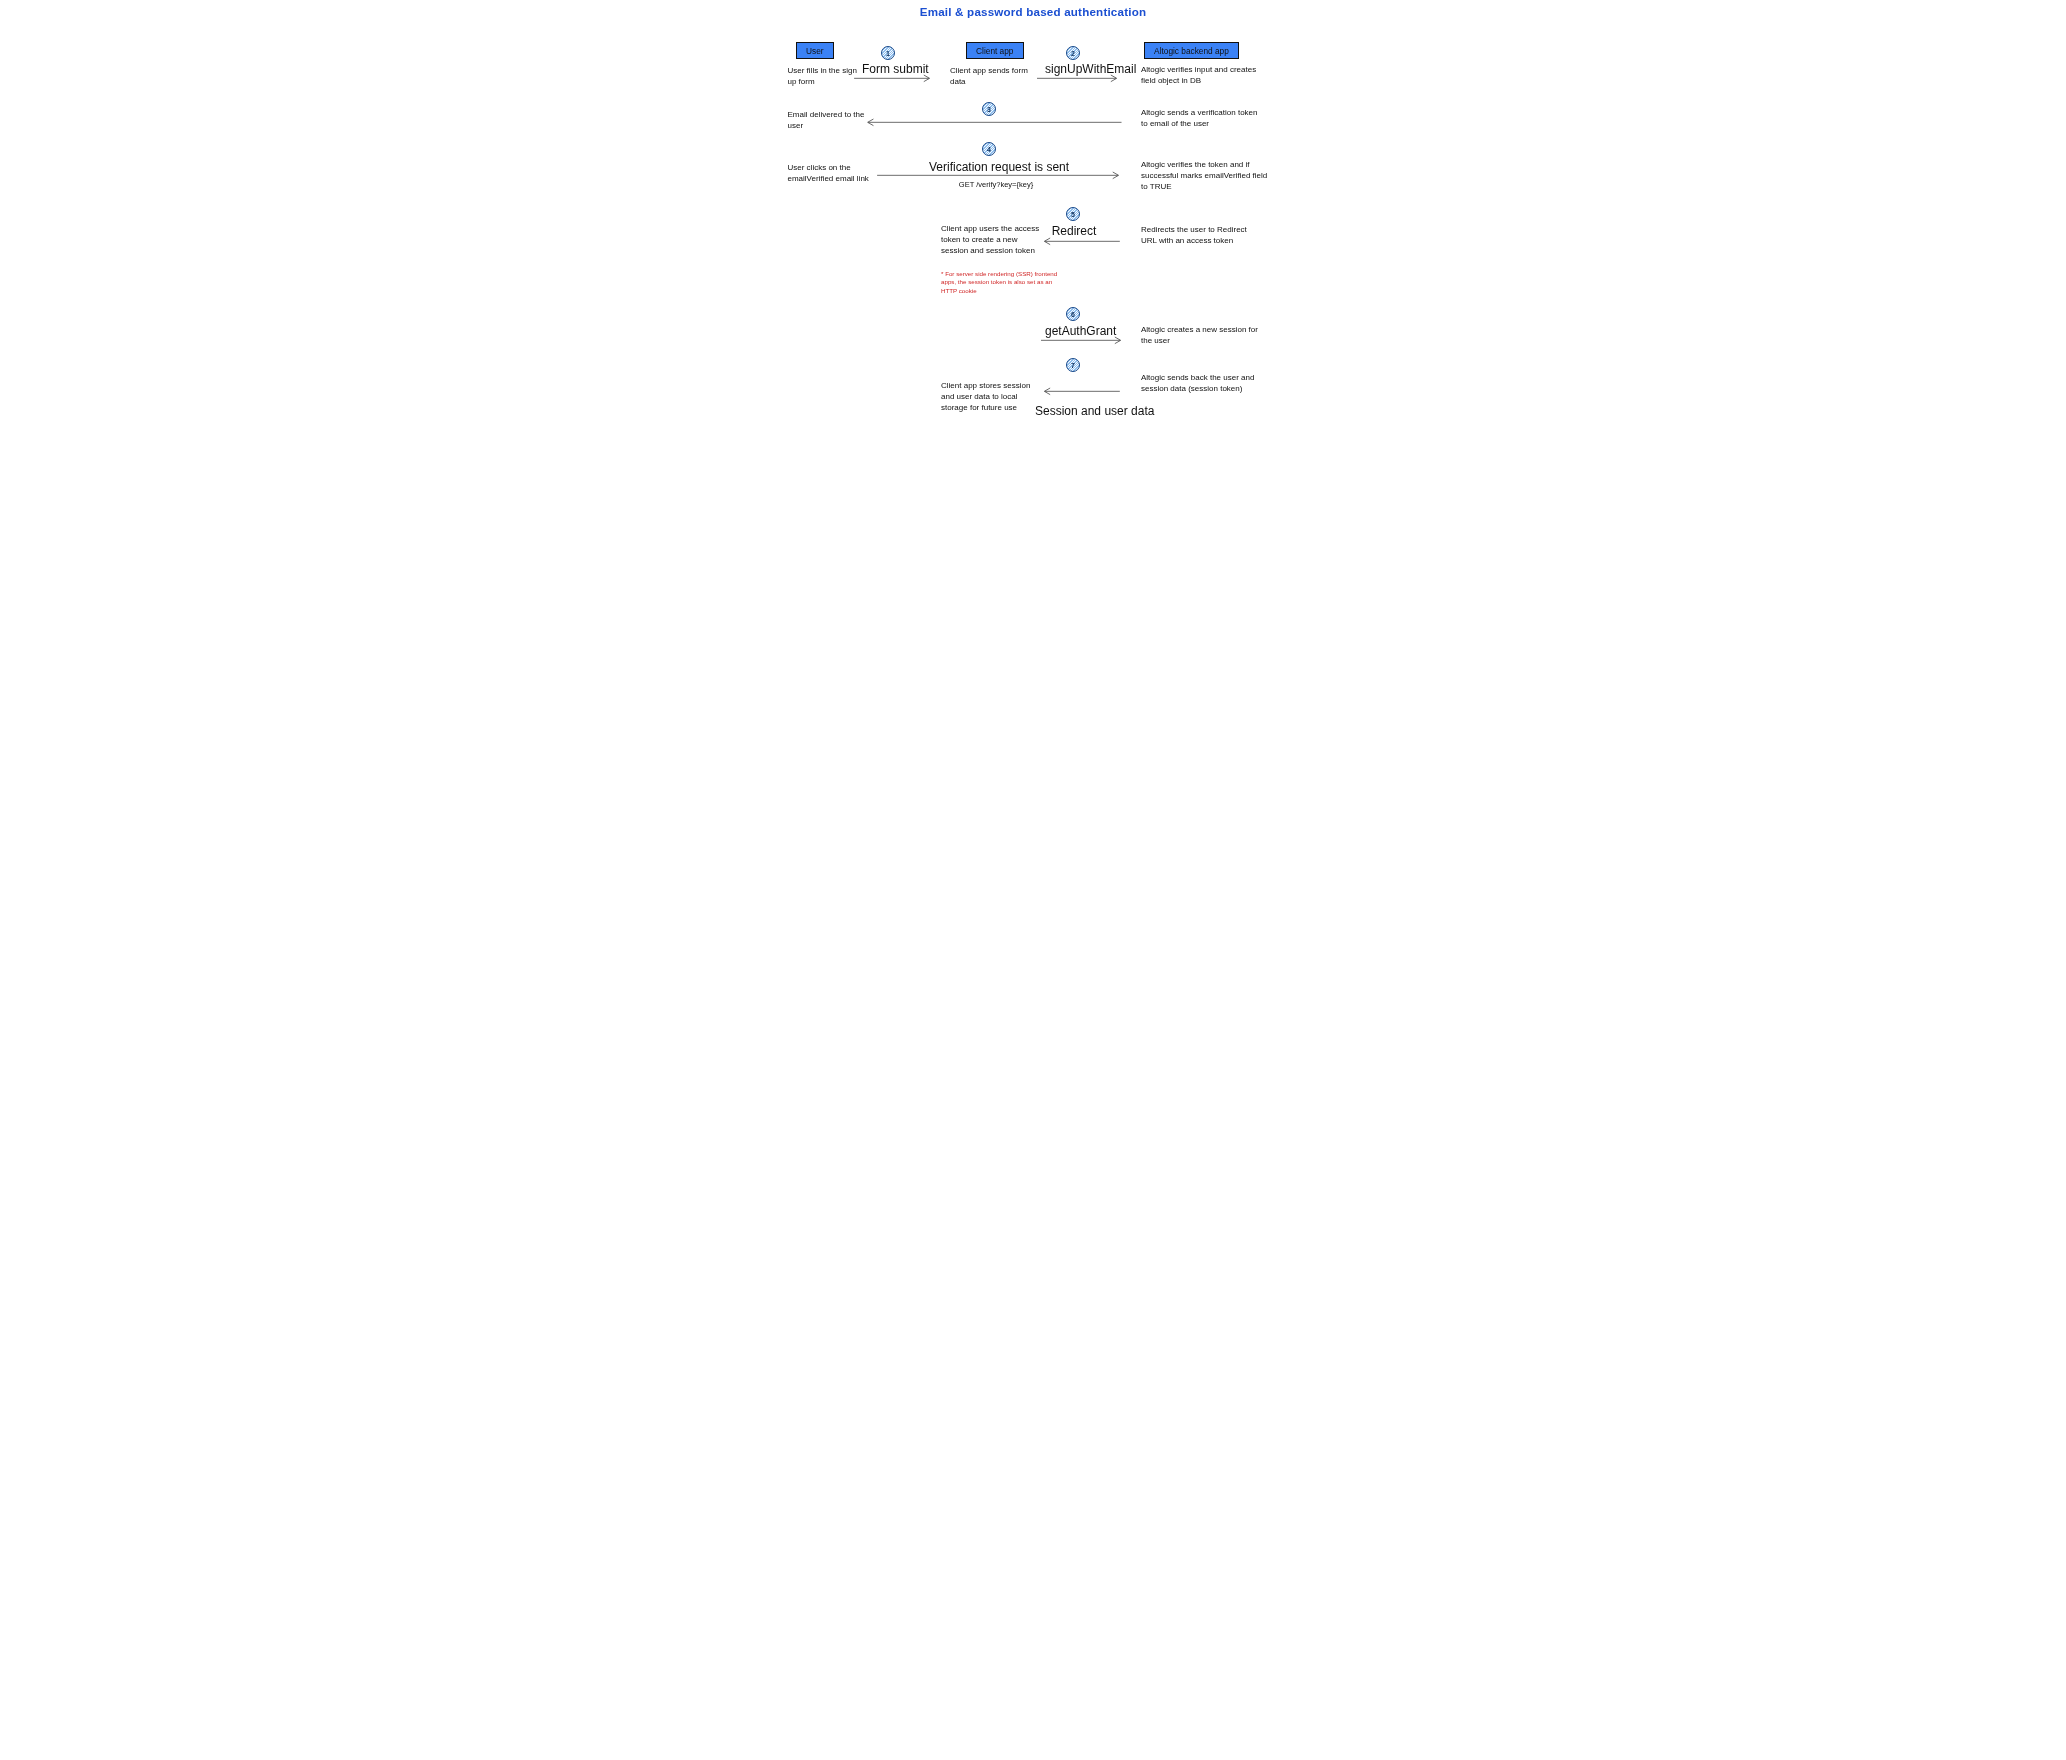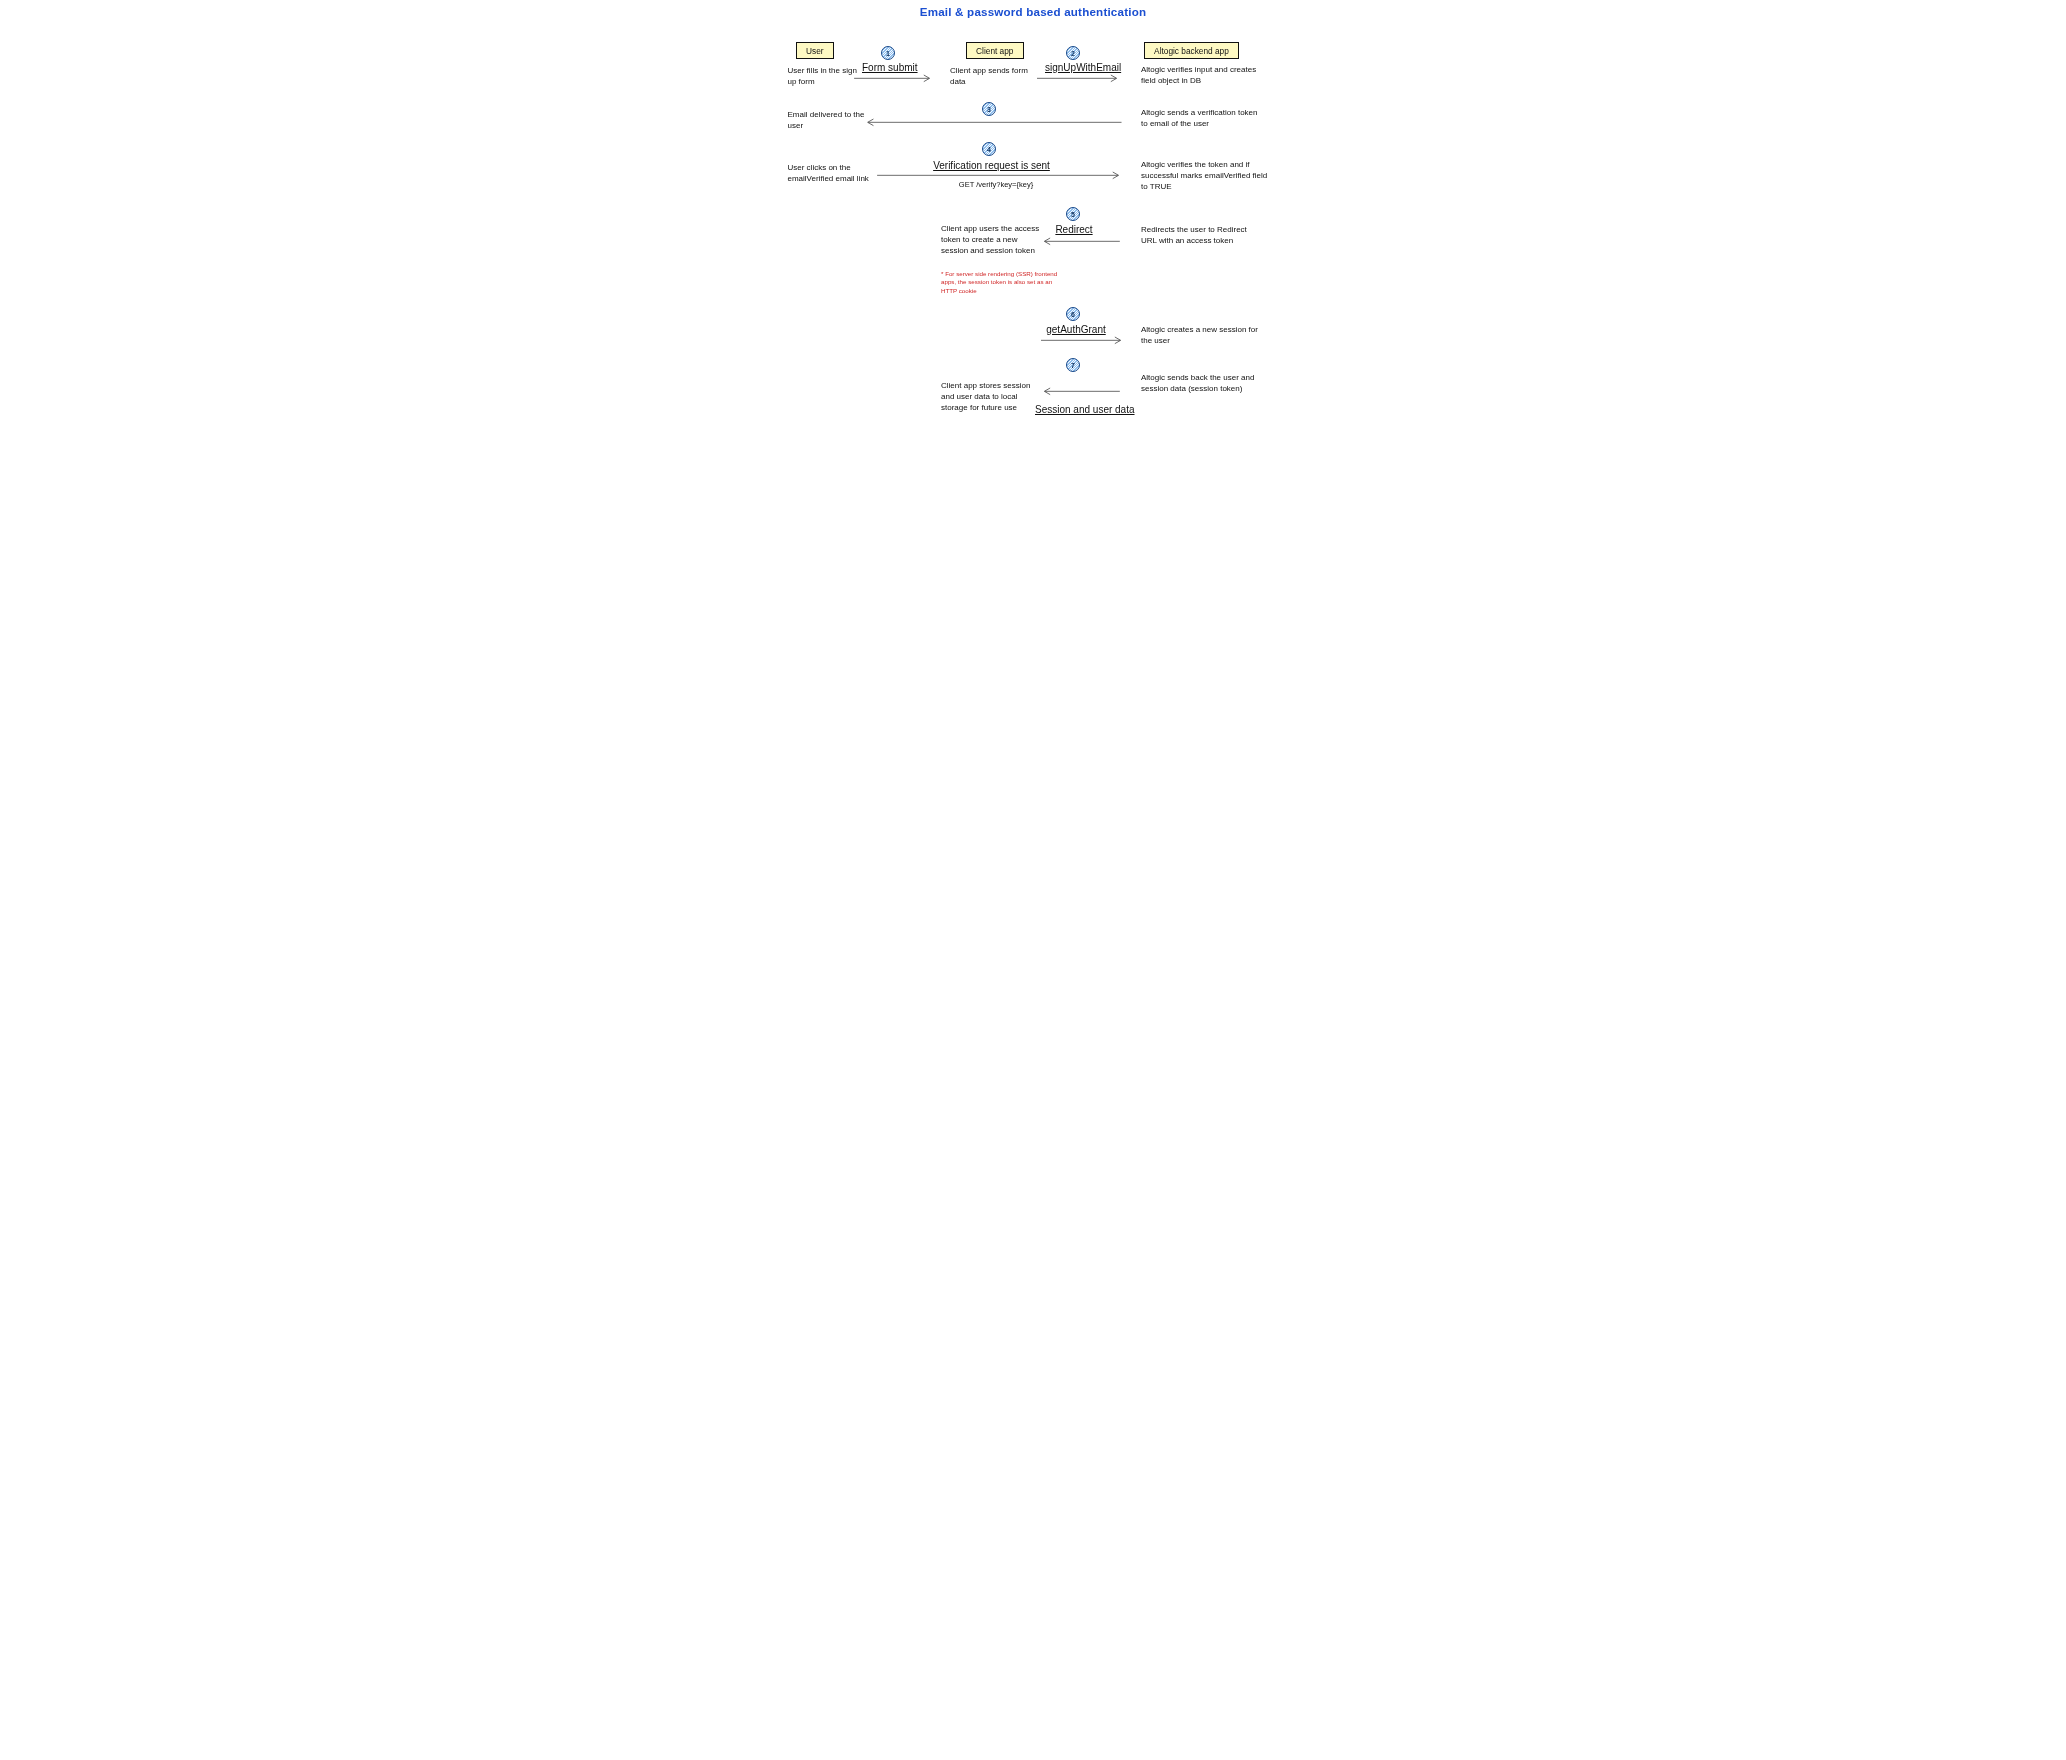--- a/index.html
+++ b/index.html
@@ -25,21 +25,21 @@
     font-weight: 600;
     color: #1b4fd1;
     letter-spacing: 0.2px;
   }
   .lane-header {
     position: absolute;
     top: 42px;
     border: 0.6px solid #111;
     padding: 2.5px 9.1px;
     font-size: 8.3px;
-    background: #fef9c3;
+    background: #3b82f6;
     white-space: nowrap;
   }
   .step-badge {
     position: absolute;
     width: 14px;
     height: 14px;
     border-radius: 50%;
     border: 0.8px solid #1a4a8a;
     font-size: 7px;
     font-weight: 700;
@@ -49,24 +49,23 @@
     justify-content: center;
     
     background:
       repeating-linear-gradient(135deg,
         rgba(255,255,255,.9) 0 0.8px,
         rgba(140,190,240,.9) 0.8px 1.7px),
       #aacdf1;
   }
   .arrow-label {
     position: absolute;
-    font-size: 10px;
+    font-size: 12px;
     text-align: center;
     white-space: nowrap;
-    text-decoration: underline;
   }
   .arrow-sublabel {
     position: absolute;
     font-size: 7.5px;
     text-align: center;
     white-space: nowrap;
   }
   .block {
     position: absolute;
     font-size: 8px;

